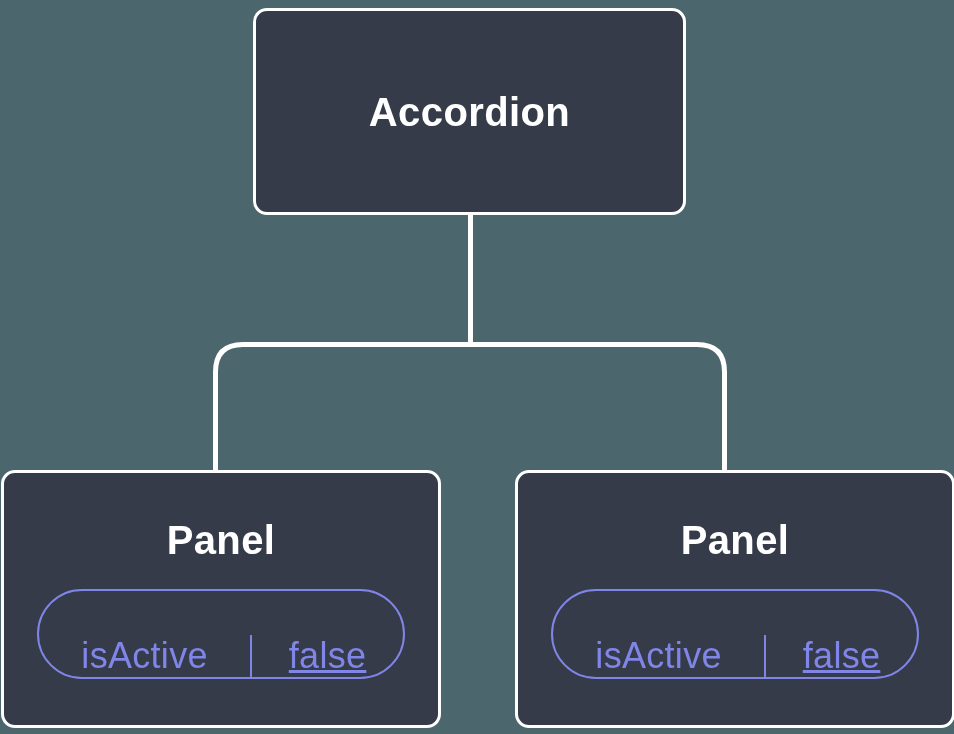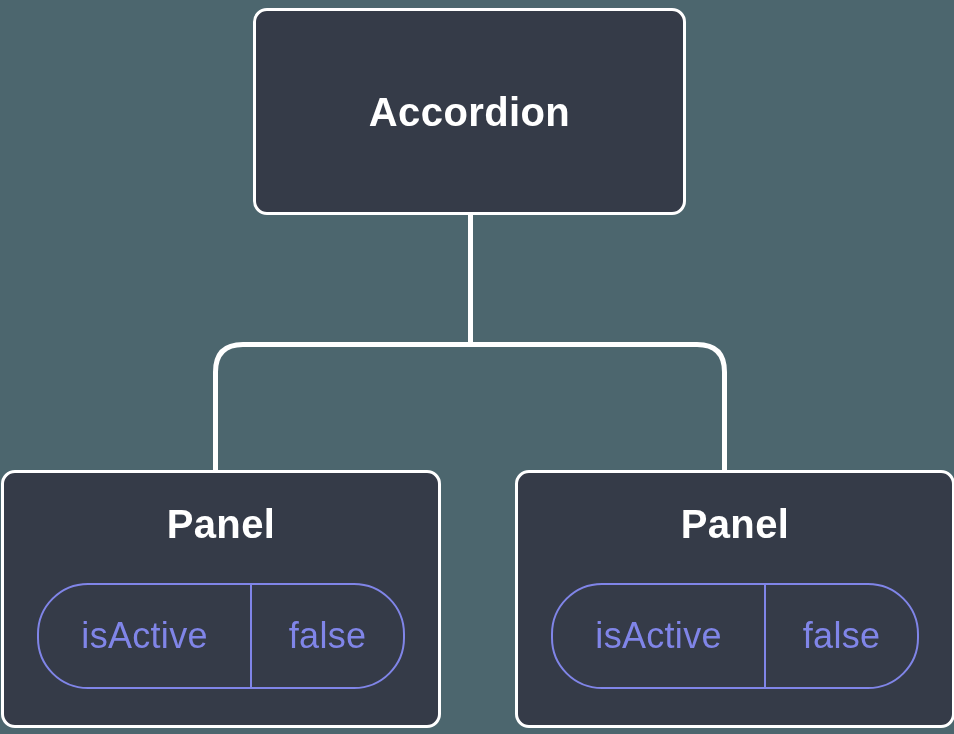--- a/index.html
+++ b/index.html
@@ -52,48 +52,50 @@
     letter-spacing: 0.4px;
     line-height: 46px;
   }
   .panel-node {
     top: 470px;
     width: 440px;
     height: 258px;
     display: flex;
     flex-direction: column;
     align-items: center;
-    padding-top: 28px;
+    padding-top: 44px;
   }
   .panel-left  { left: 1px; }
   .panel-right { left: 515px; }
   .prop-pill {
-    margin-top: 36px;
+    margin-top: 26px;
     width: 368px;
-    height: 106px;
+    height: 90px;
     box-sizing: border-box;
     border: 2.5px solid #8085E8;
     border-radius: 51px;
     display: flex;
     color: #8085E8;
     font-size: 36px;
     letter-spacing: 0.3px;
+    align-items: flex-end;
   }
   .prop-cell {
     display: flex;
     align-items: center;
     justify-content: center;
     min-width: 0;
   }
   .prop-name {
     flex: 0 0 58%;
     border-right: 2.5px solid #8085E8;
   }
   .prop-value {
     flex: 1 1 auto;
+    text-decoration: underline;
   }
 </style>
 </head>
 <body>
 
 <div class="canvas">
 
   <svg class="connectors" viewBox="0 0 954 734" xmlns="http://www.w3.org/2000/svg">
     <path d="M470.5 206 L470.5 347"></path>
     <path d="M215.5 471 L215.5 372 Q215.5 344.5 243 344.5 L697 344.5 Q724.5 344.5 724.5 372 L724.5 471"></path>

